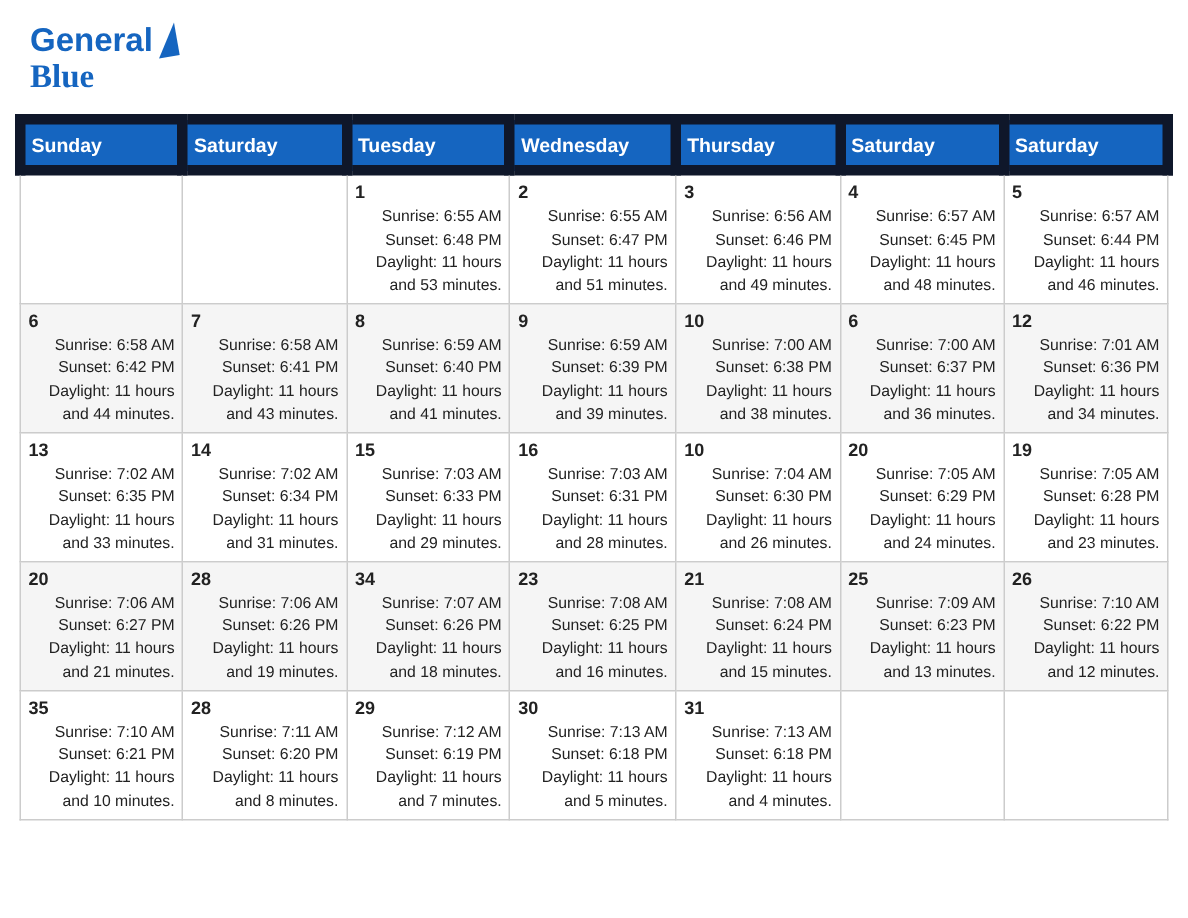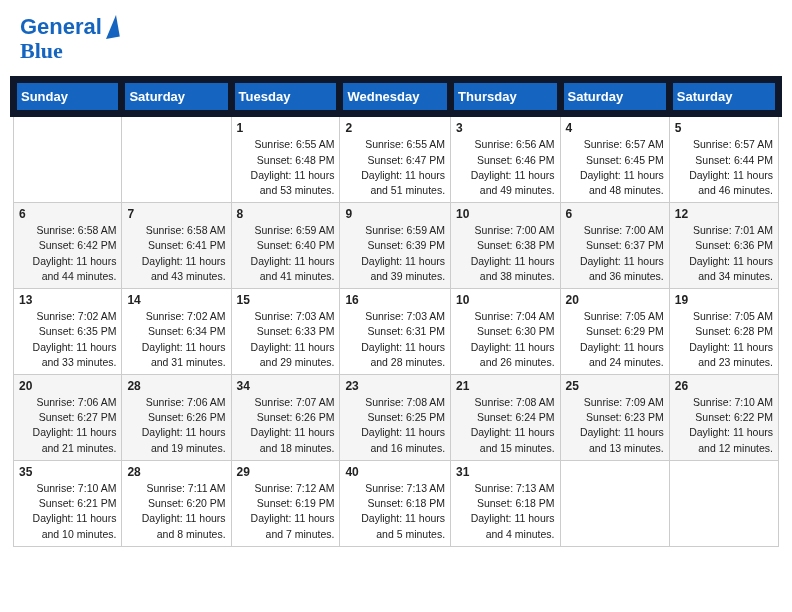--- a/index.html
+++ b/index.html
@@ -249,21 +249,21 @@
         </td>
         <td>
           <span class="day-num">28</span>
           <div class="day-info">Sunrise: 7:11 AM<br>Sunset: 6:20 PM<br>Daylight: 11 hours and 8 minutes.</div>
         </td>
         <td>
           <span class="day-num">29</span>
           <div class="day-info">Sunrise: 7:12 AM<br>Sunset: 6:19 PM<br>Daylight: 11 hours and 7 minutes.</div>
         </td>
         <td>
-          <span class="day-num">40</span>
+          <span class="day-num">30</span>
           <div class="day-info">Sunrise: 7:13 AM<br>Sunset: 6:18 PM<br>Daylight: 11 hours and 5 minutes.</div>
         </td>
         <td>
           <span class="day-num">31</span>
           <div class="day-info">Sunrise: 7:13 AM<br>Sunset: 6:18 PM<br>Daylight: 11 hours and 4 minutes.</div>
         </td>
         <td class="empty-cell"></td>
         <td class="empty-cell"></td>
       </tr>
     </tbody>

